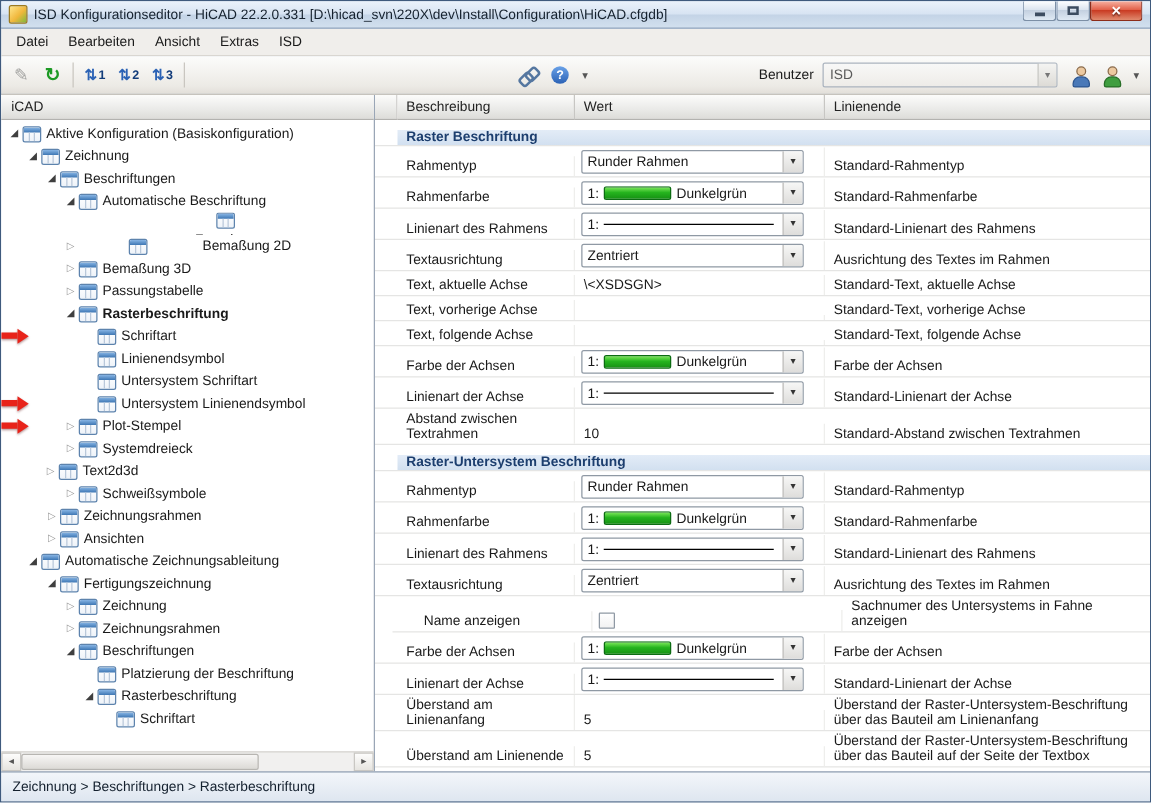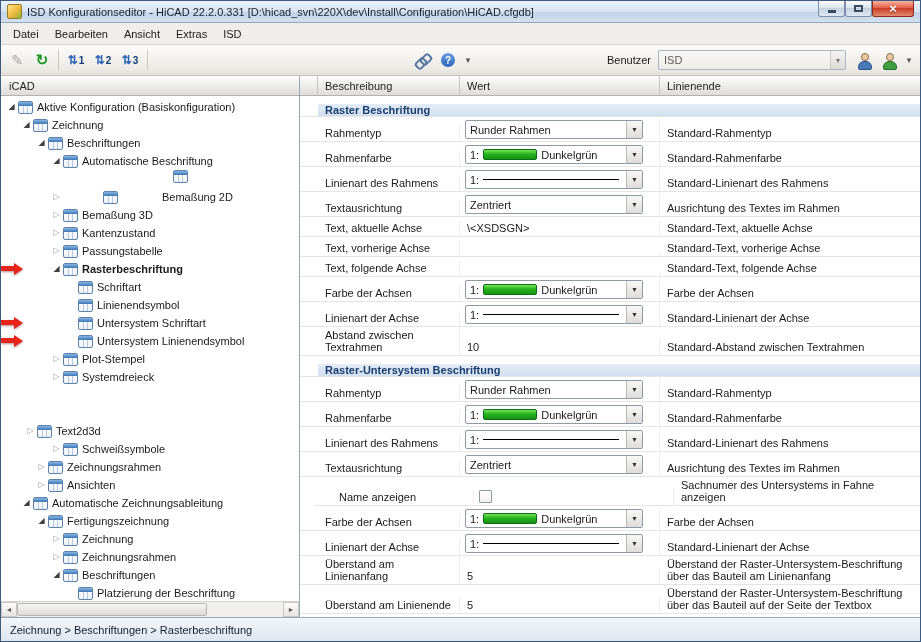--- a/index.html
+++ b/index.html
@@ -243,25 +243,20 @@
             <span class="lbl">Bemaßung 2D</span>
           </div>
           <div class="tree-row" style="padding-left: 49px;">
             <span class="expander collapsed"></span>
             <span class="titem-icon"></span>
             <span class="lbl">Bemaßung 3D</span>
           </div>
           <div class="tree-row" style="padding-left: 49px;">
             <span class="expander collapsed"></span>
             <span class="titem-icon"></span>
-            <span class="lbl">Kantenzustand</span>
-          </div>
-          <div class="tree-row" style="padding-left: 49px;">
-            <span class="expander collapsed"></span>
-            <span class="titem-icon"></span>
             <span class="lbl">Passungstabelle</span>
           </div>
           <div class="tree-row" style="padding-left: 49px;">
             <span class="expander expanded"></span>
             <span class="titem-icon"></span>
             <span class="lbl bold">Rasterbeschriftung</span>
           </div>
           <div class="red-arrow" style="top: 167px;">
             <span class="ra-tail"></span>
             <span class="ra-head"></span>
@@ -297,21 +292,21 @@
           <div class="tree-row" style="padding-left: 49px;">
             <span class="expander collapsed"></span>
             <span class="titem-icon"></span>
             <span class="lbl">Plot-Stempel</span>
           </div>
           <div class="tree-row" style="padding-left: 49px;">
             <span class="expander collapsed"></span>
             <span class="titem-icon"></span>
             <span class="lbl">Systemdreieck</span>
           </div>
-          <div class="tree-row" style="padding-left: 23px; margin-top: 36px;">
+          <div class="tree-row" style="padding-left: 33px;">
             <span class="expander collapsed"></span>
             <span class="titem-icon"></span>
             <span class="lbl">Text2d3d</span>
           </div>
           <div class="tree-row" style="padding-left: 49px;">
             <span class="expander collapsed"></span>
             <span class="titem-icon"></span>
             <span class="lbl">Schweißsymbole</span>
           </div>
           <div class="tree-row" style="padding-left: 34px;">

